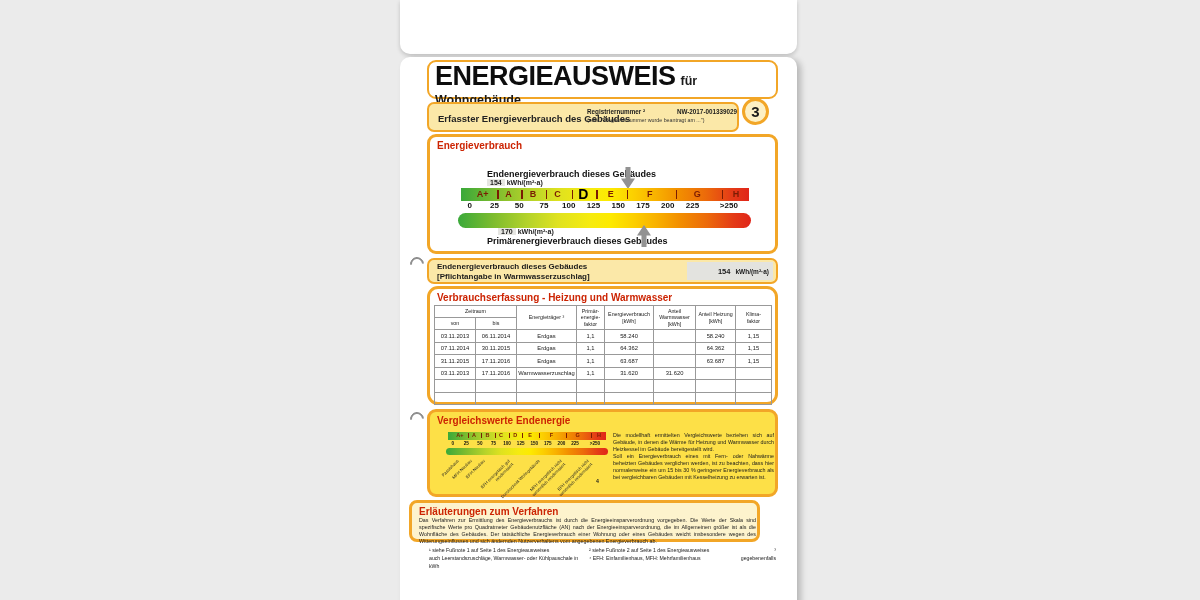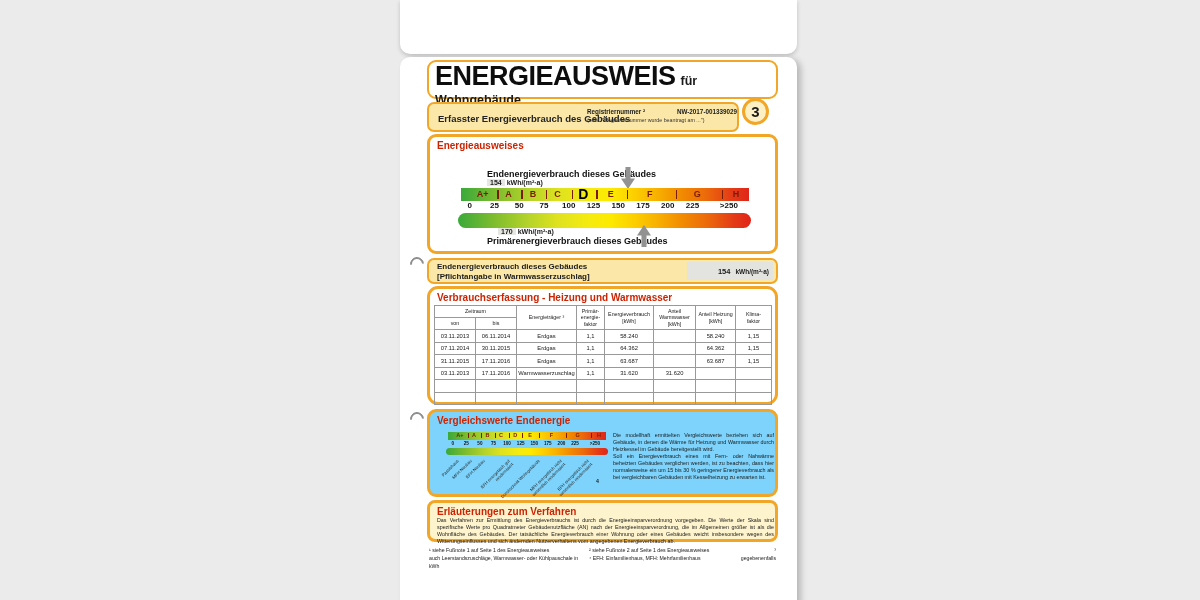--- a/index.html
+++ b/index.html
@@ -56,36 +56,36 @@
   #ee-value-box span{font-size:6.5px;font-weight:bold;}
   .ring{position:absolute;width:14px;height:14px;border:2px solid #8f8f8f;border-radius:50%;
         border-right-color:transparent;border-bottom-color:transparent;transform:rotate(40deg);box-sizing:border-box;}
   
   #table-box{left:27px;top:229px;width:351px;height:119px;border-radius:11px;}
   #vtable{position:absolute;left:4px;top:16px;width:337px;border-collapse:collapse;table-layout:fixed;}
   #vtable th,#vtable td{border:1px solid #999;font-weight:normal;text-align:center;padding:0;}
   #vtable th{font-size:5.3px;white-space:pre-line;line-height:1.25;height:11px;}
   #vtable td{font-size:5.8px;height:11.5px;}
   
-  #comparison-box{left:27px;top:352px;width:351px;height:88px;background:#7dd3fc;}
+  #comparison-box{left:27px;top:352px;width:351px;height:88px;background:#fde047;}
   #mini-letters{left:18px;top:20px;width:158px;height:8px;}
   #mini-letters span{font-size:5.5px;top:0;}
   #mini-letters i{height:5px;top:1px;width:1px;}
   #mini-ticks{left:18px;top:29px;width:158px;}
   #mini-ticks span{font-size:4.6px;}
   #mini-bar{position:absolute;left:16px;top:36px;width:162px;height:7px;border-radius:4px;}
   #ref-labels{position:absolute;left:18px;top:46px;width:158px;height:38px;}
   #ref-labels span{position:absolute;top:1px;width:58px;margin-left:-58px;text-align:right;
                    transform:rotate(-45deg);transform-origin:100% 0;font-size:4.3px;color:#222;line-height:1.1;}
   #cmp-footnote{position:absolute;left:166px;top:66px;font-size:5.2px;font-weight:bold;}
   #cmp-text{position:absolute;left:183px;top:20px;width:161px;font-size:5.35px;line-height:1.3;
             text-align:justify;color:#1a1a1a;}
   #cmp-text p{margin:0;}
   
-  #explain-box{left:27px;top:443px;width:351px;height:42px;background:#fdf3cd;border-radius:8px;padding-left:24px;}
+  #explain-box{left:9px;top:443px;width:351px;height:42px;background:#fdf3cd;border-radius:8px;padding-left:24px;}
   #explain-text{position:absolute;left:7px;top:14px;width:337px;font-size:5.35px;line-height:1.3;text-align:justify;}
   
   #footnotes{left:29px;top:490px;width:347px;display:flex;font-size:5.2px;line-height:1.5;color:#222;}
   #footnotes .fn-col1{width:160px;}
   #footnotes .fn-col2{width:150px;}
   #footnotes .fn-col3{width:37px;text-align:right;}
 </style>
 </head>
 <body>
 
@@ -107,21 +107,21 @@
       <div class="reg-line1">
         <span>Registriernummer ²</span>
         <span>NW-2017-001339029</span>
       </div>
       <div class="reg-line2">(oder: "Registriernummer wurde beantragt am ...")</div>
     </div>
   </div>
   <div class="abs" id="page-badge">3</div>
 
   <div class="obox" id="consumption-box">
-    <span class="sec-head">Energieausweises</span>
+    <span class="sec-head">Energieverbrauch</span>
 
     <span class="cons-label" style="left:57px;top:32px;">Endenergieverbrauch dieses Gebäudes</span>
     <div class="arrow" style="left:191px;top:30px;"></div>
     <div class="val-line" style="left:57px;top:42px;">
       <span class="val-chip">154</span>
       <span>kWh/(m²·a)</span>
     </div>
 
     <div class="band-letters egrad" id="main-letters">
       <div style="display:contents;">

